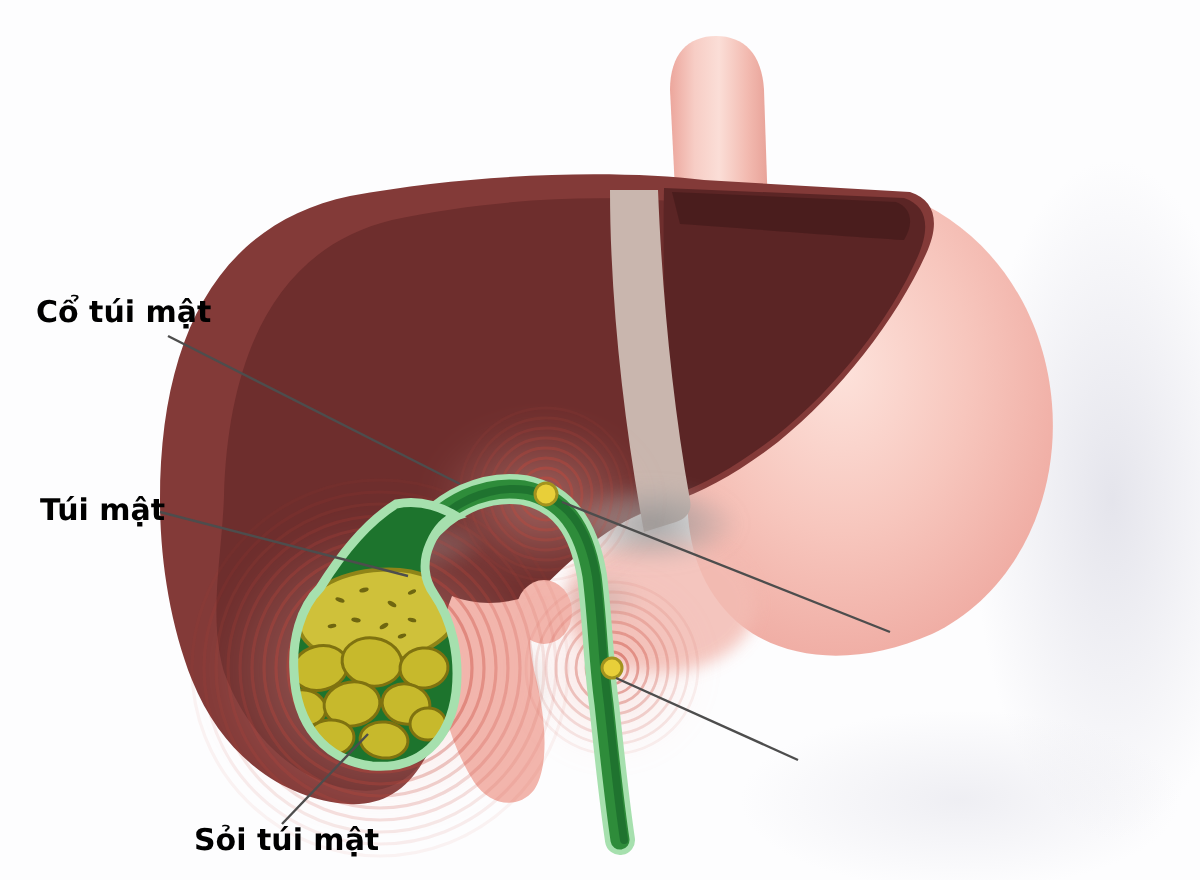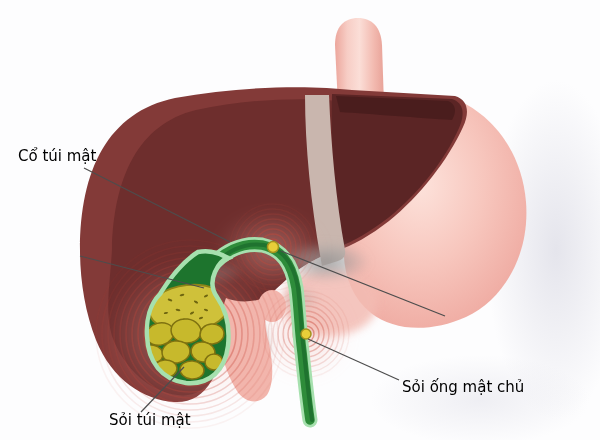--- a/index.html
+++ b/index.html
@@ -1,18 +1,19 @@
 <!DOCTYPE html>
 <html><head>
 <meta charset="utf-8">
 <style>
   html,body{margin:0;padding:0;background:#ffffff;}
   .stage{
     position:relative;width:600px;height:440px;overflow:hidden;background:#4d7c0f;
     font-family:"DejaVu Sans","Liberation Sans",sans-serif;
+    font-weight:bold;
   }
   .stage svg{position:absolute;left:0;top:0;}
   .lbl{
     position:absolute;font-size:15px;line-height:20px;color:#000;
     white-space:nowrap;letter-spacing:0px;
   }
 </style>
 </head>
 <body>
 
@@ -171,15 +172,15 @@
     <g stroke-width="1.2" stroke="#4d4d4d">
       <line x1="84" y1="168" x2="230" y2="242"></line>
       <line x1="80" y1="256" x2="204" y2="288"></line>
       <line x1="184" y1="367" x2="141" y2="412"></line>
       <line x1="281" y1="251" x2="445" y2="316"></line>
       <line x1="308" y1="339" x2="399" y2="380"></line>
     </g>
   </svg>
 
   <div class="lbl" style="left:18px;top:146px;">Cổ túi mật</div>
-  <div class="lbl" style="left:97px;top:410px;margin-left:12px;">Sỏi túi mật</div>
-  <div class="lbl" style="left:402px;top:377px;">Sỏi ống mật chủ</div>
+  <div class="lbl" style="left:20px;top:245px;">Túi mật</div>
+  <div class="lbl" style="left:97px;top:410px;">Sỏi túi mật</div>
 </div>
 
 </body></html>

